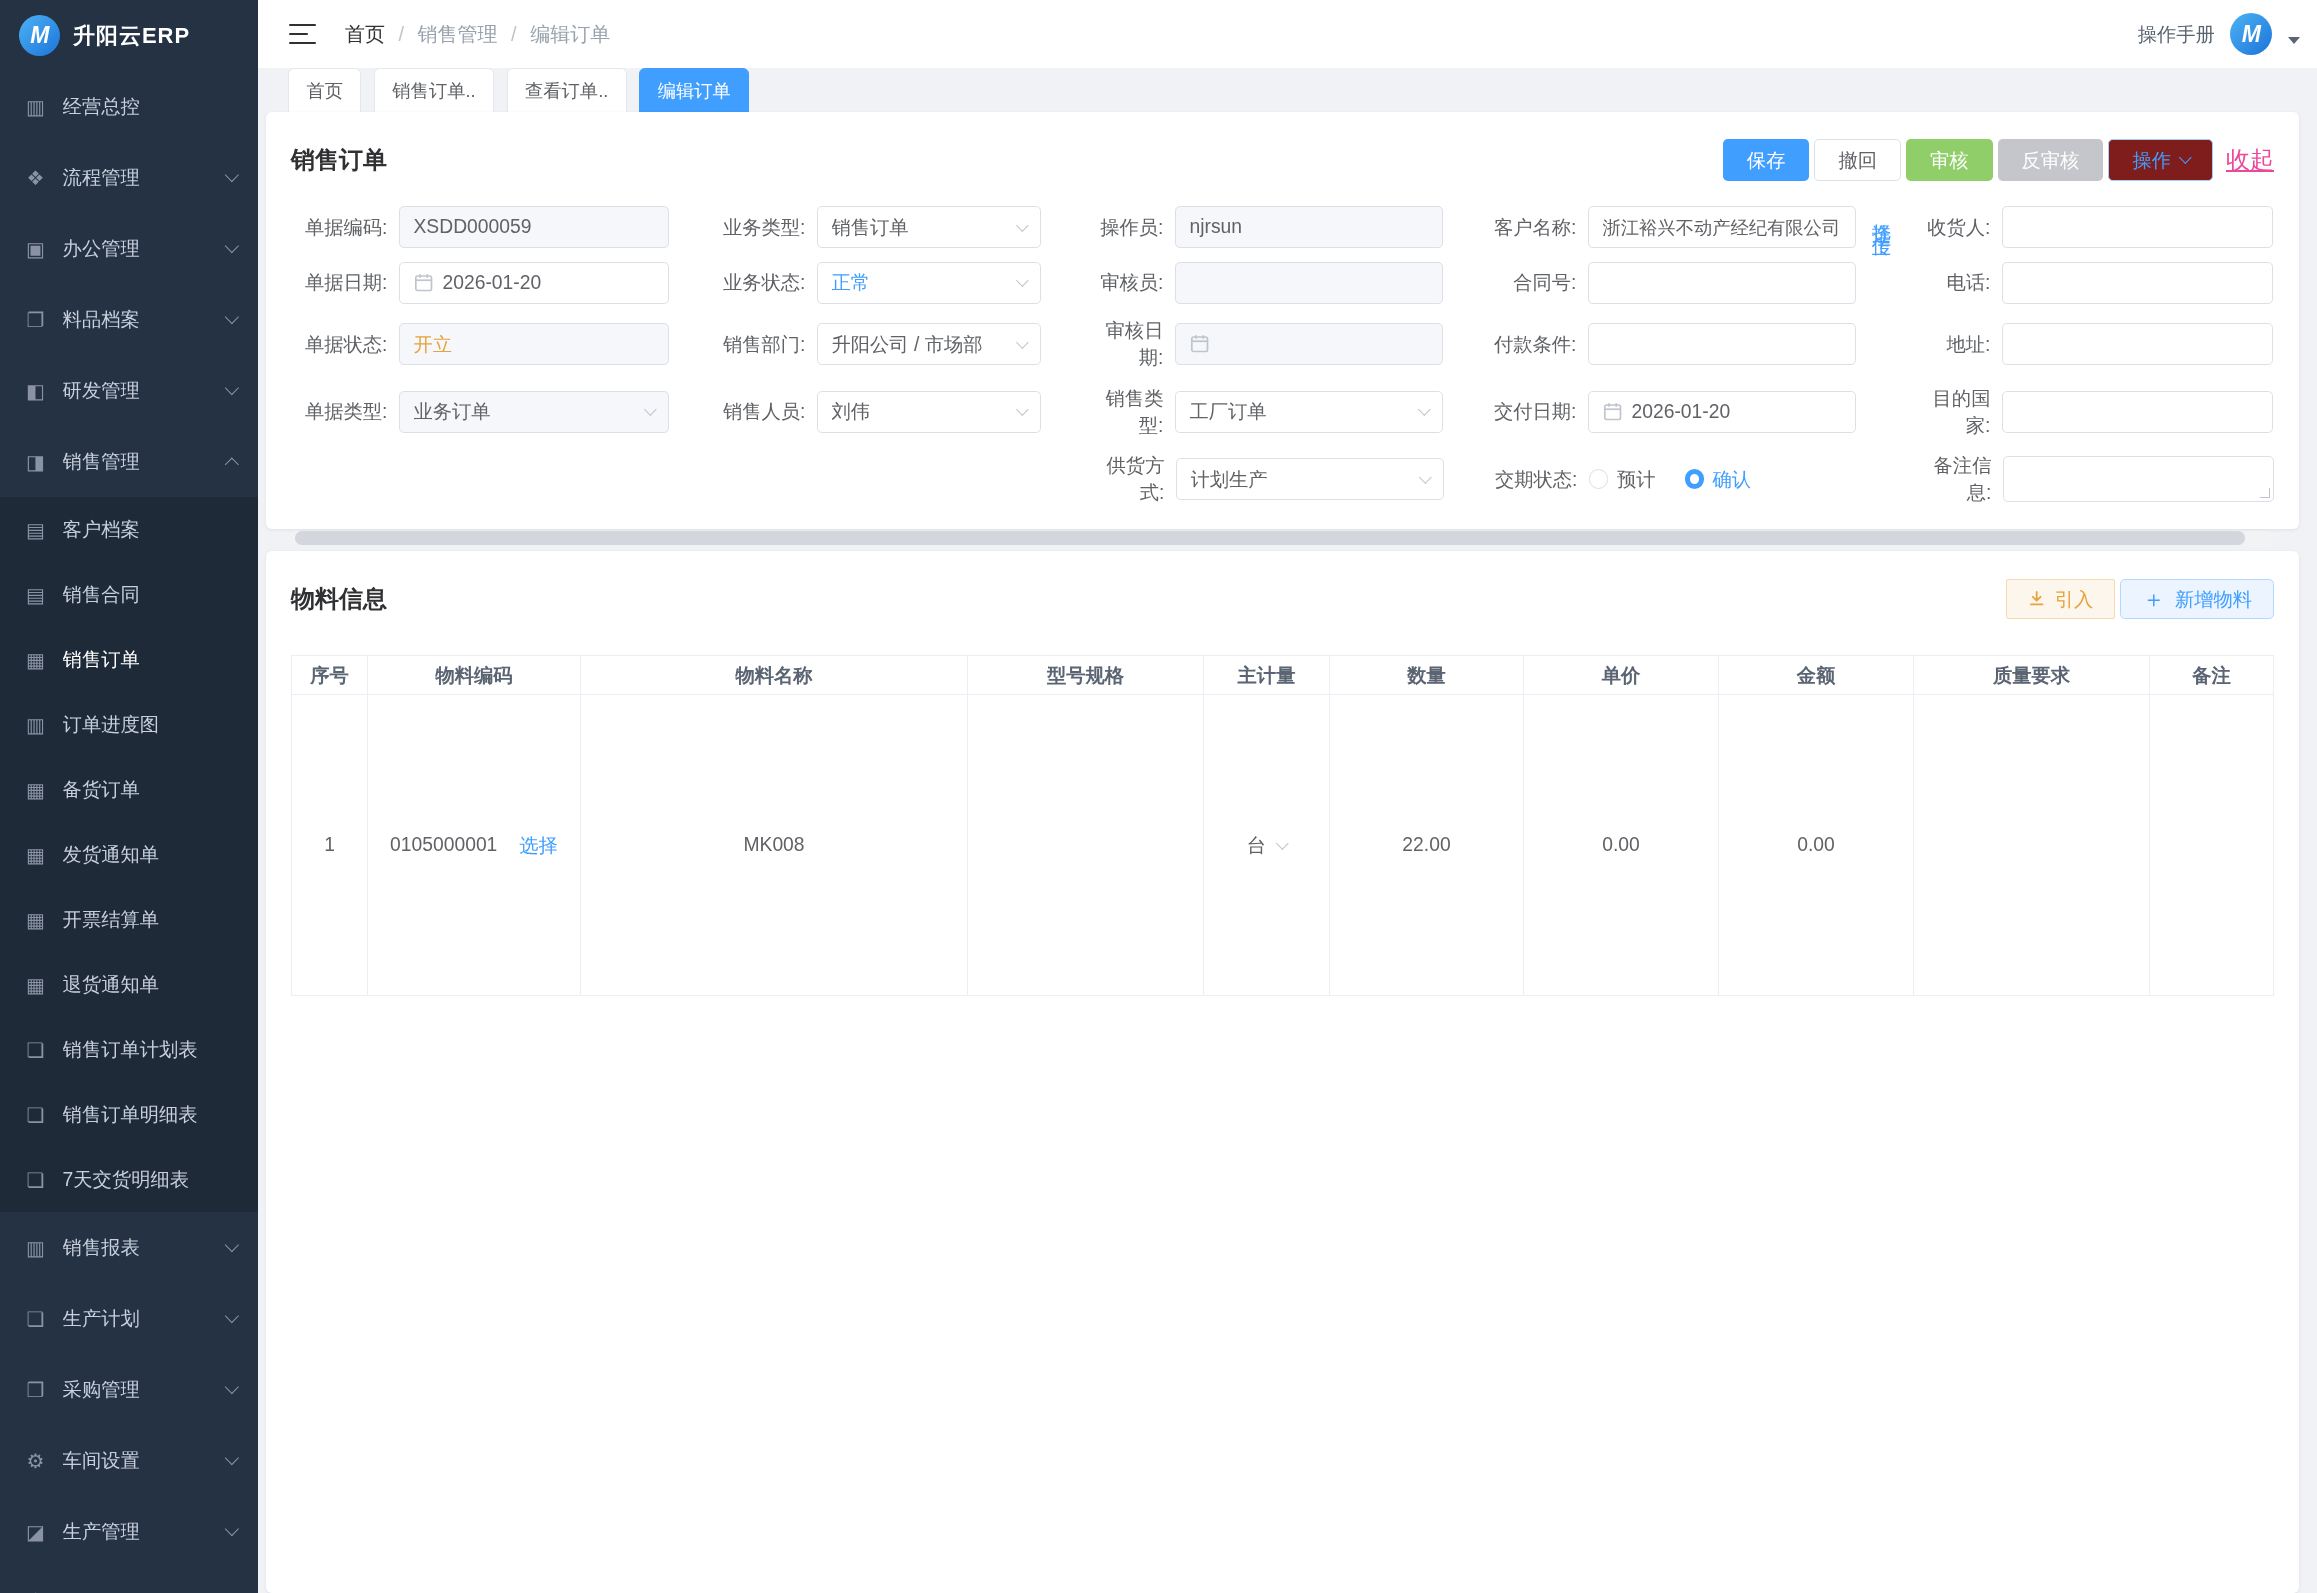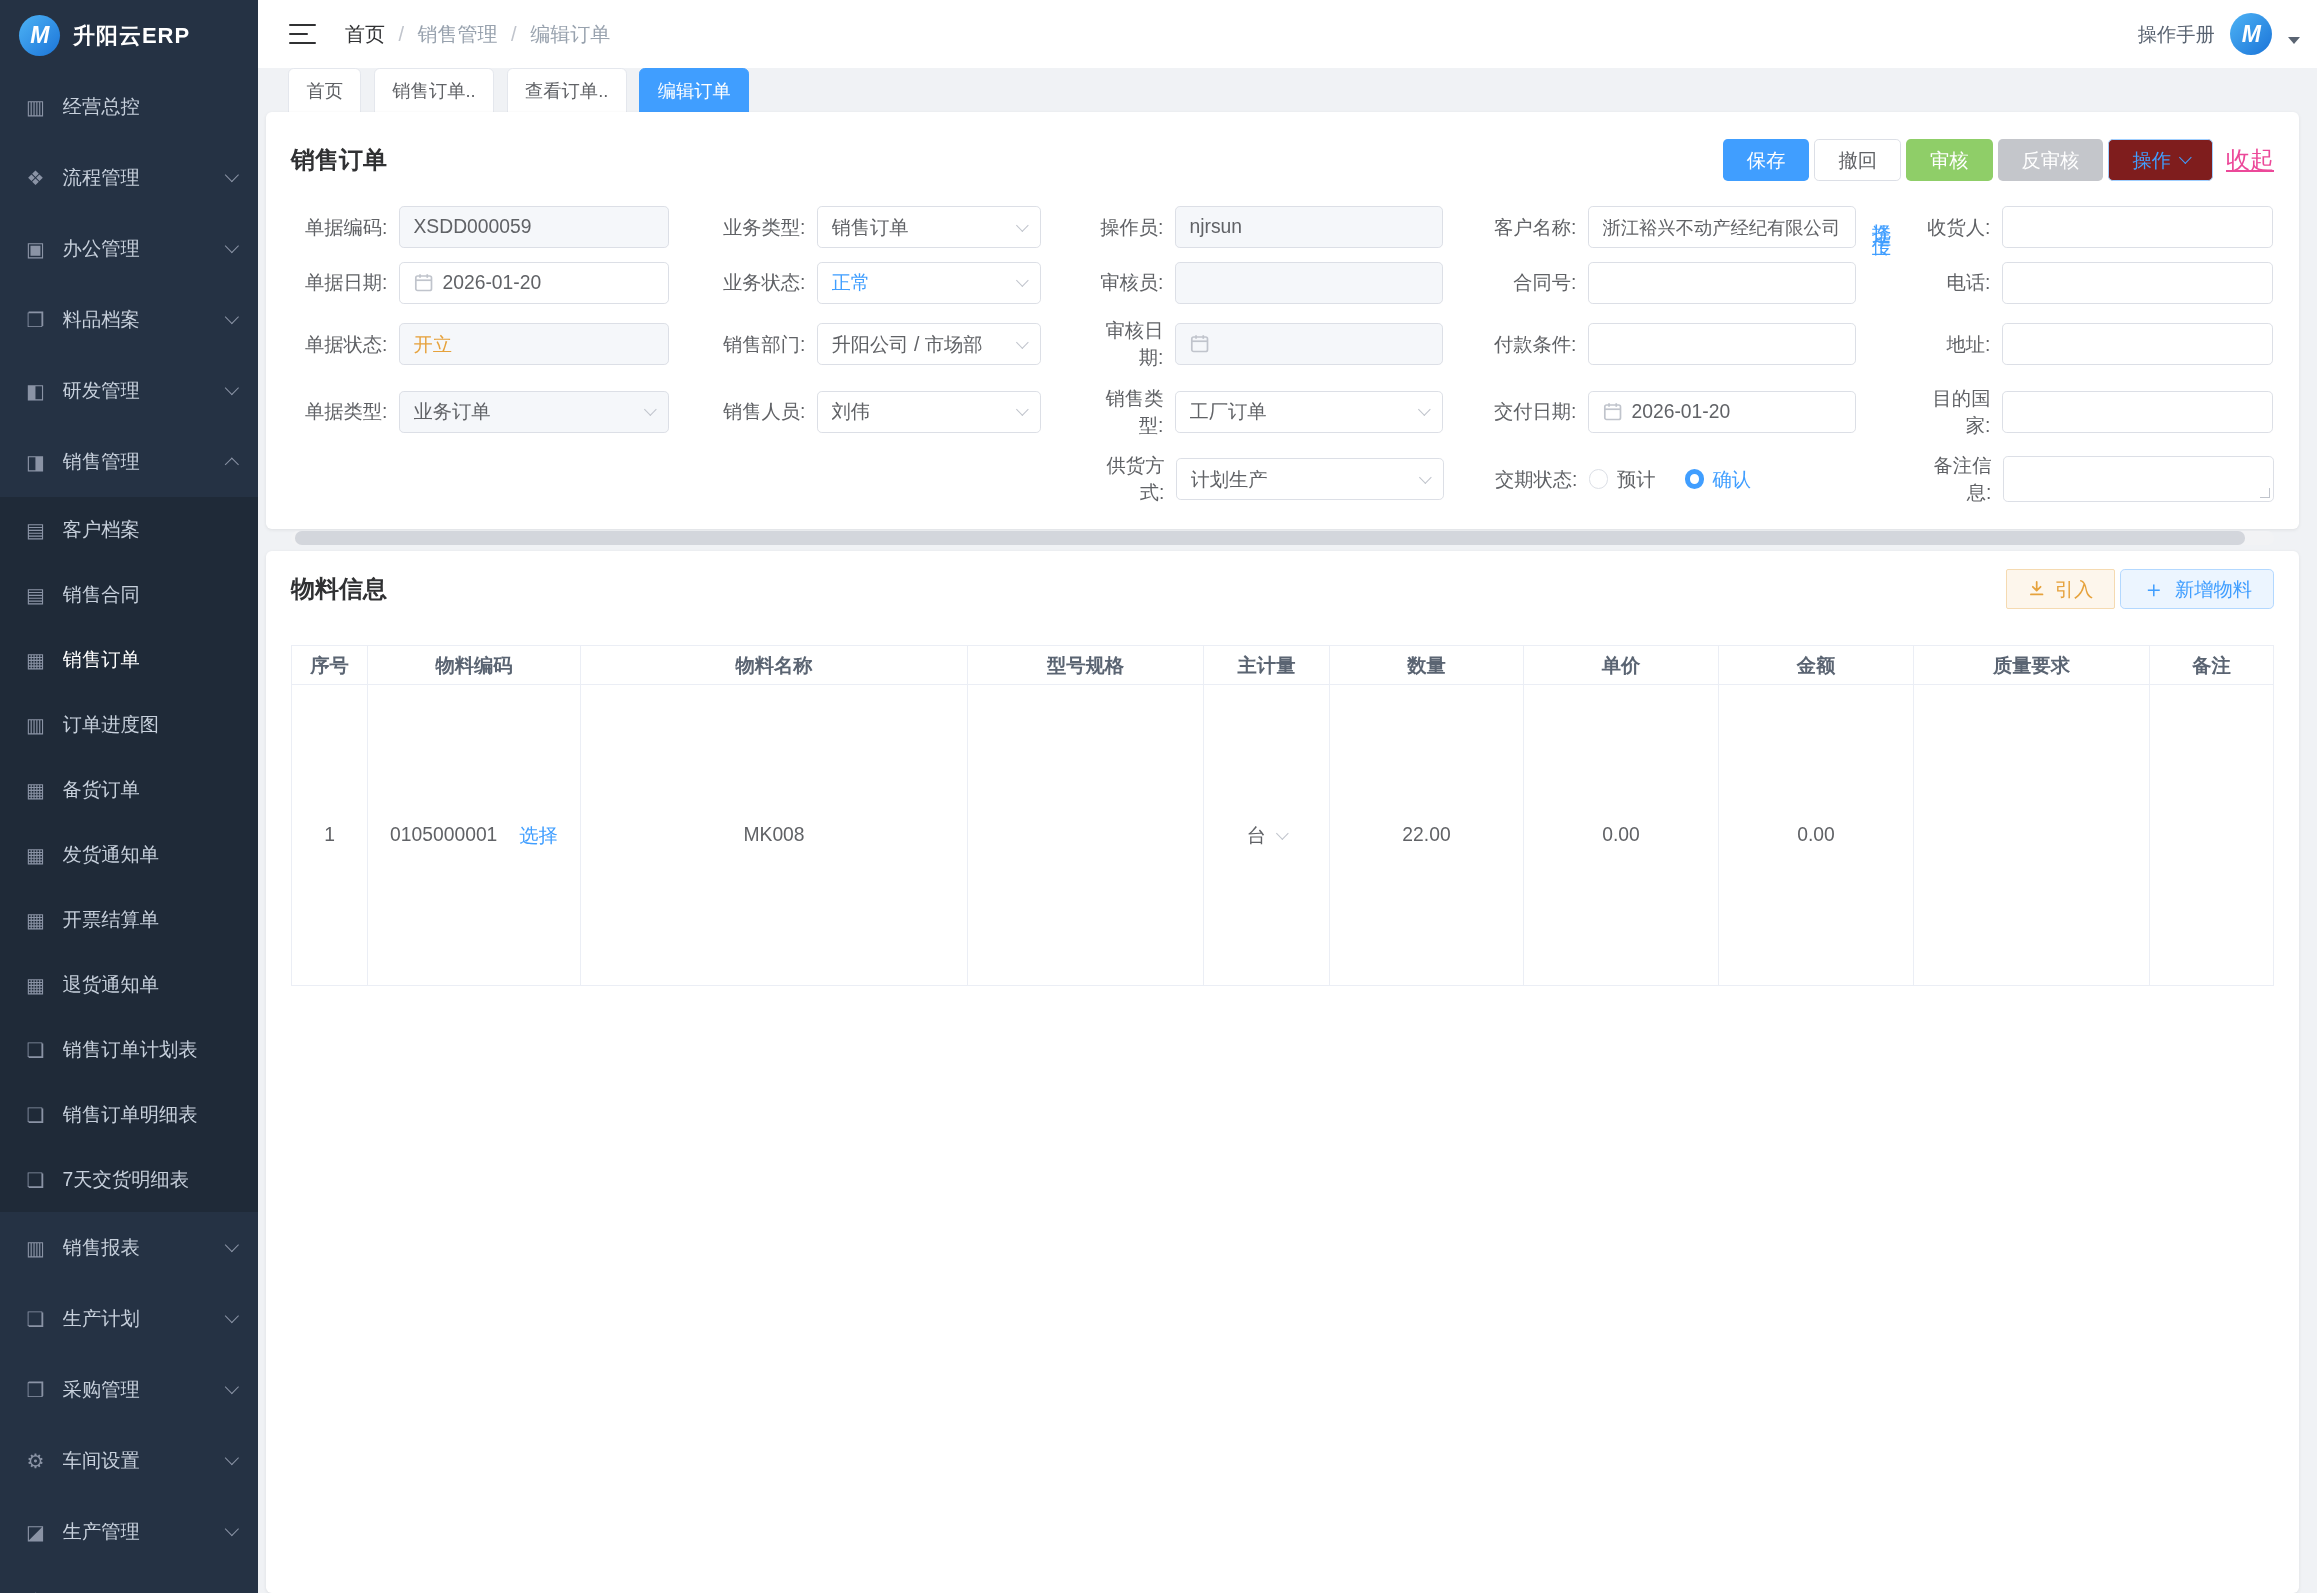--- a/index.html
+++ b/index.html
@@ -36,21 +36,21 @@
 
   
   .tabstrip { position:absolute; left:258px; top:68px; width:2059px; height:44px; overflow:hidden; z-index:1; }
   .tabs { display:flex; gap:12.6px; padding-left:30px; }
   .tab { height:58px; background:#fff; border:1px solid #e4e7ed; border-radius:5.8px 5.8px 0 0; padding:8.7px 17.4px 0; font-size:18.3px; color:#606266; cursor:pointer; white-space:nowrap; }
   .tab.active { background:#409EFF; color:#fff; border-color:#409EFF; }
 
   
   .card { position:absolute; left:266px; width:2033px; background:#fff; border-radius:5.8px; box-shadow:0 1px 3.9px rgba(0,0,0,0.08); z-index:3; }
   .card1 { top:112px; height:417px; padding:27px 25px 0; }
-  .card2 { top:551px; height:1042px; padding:17px 25px; }
+  .card2 { top:551px; height:1042px; padding:27px 25px; }
   .card-head { display:flex; align-items:center; height:42px; }
   .card-title { font-size:24px; font-weight:bold; color:#303133; }
   .head-btns { margin-left:auto; display:flex; align-items:center; gap:5px; }
 
   .btn { height:42px; border-radius:4.8px; font-size:19.3px; padding:0 23px; display:inline-flex; align-items:center; justify-content:center; border:1px solid transparent; cursor:pointer; white-space:nowrap; }
   .btn-primary { background:#409EFF; color:#fff; }
   .btn-plain { background:#fff; border-color:#dcdfe6; color:#606266; }
   .btn-success { background:#8fce68; color:#fff; }
   .btn-disabled { background:#c4c6cb; color:#fff; cursor:not-allowed; }
   .btn-action { background:#7f1d1d; border-color:#a0cfff; color:#409EFF; gap:9.7px; }

